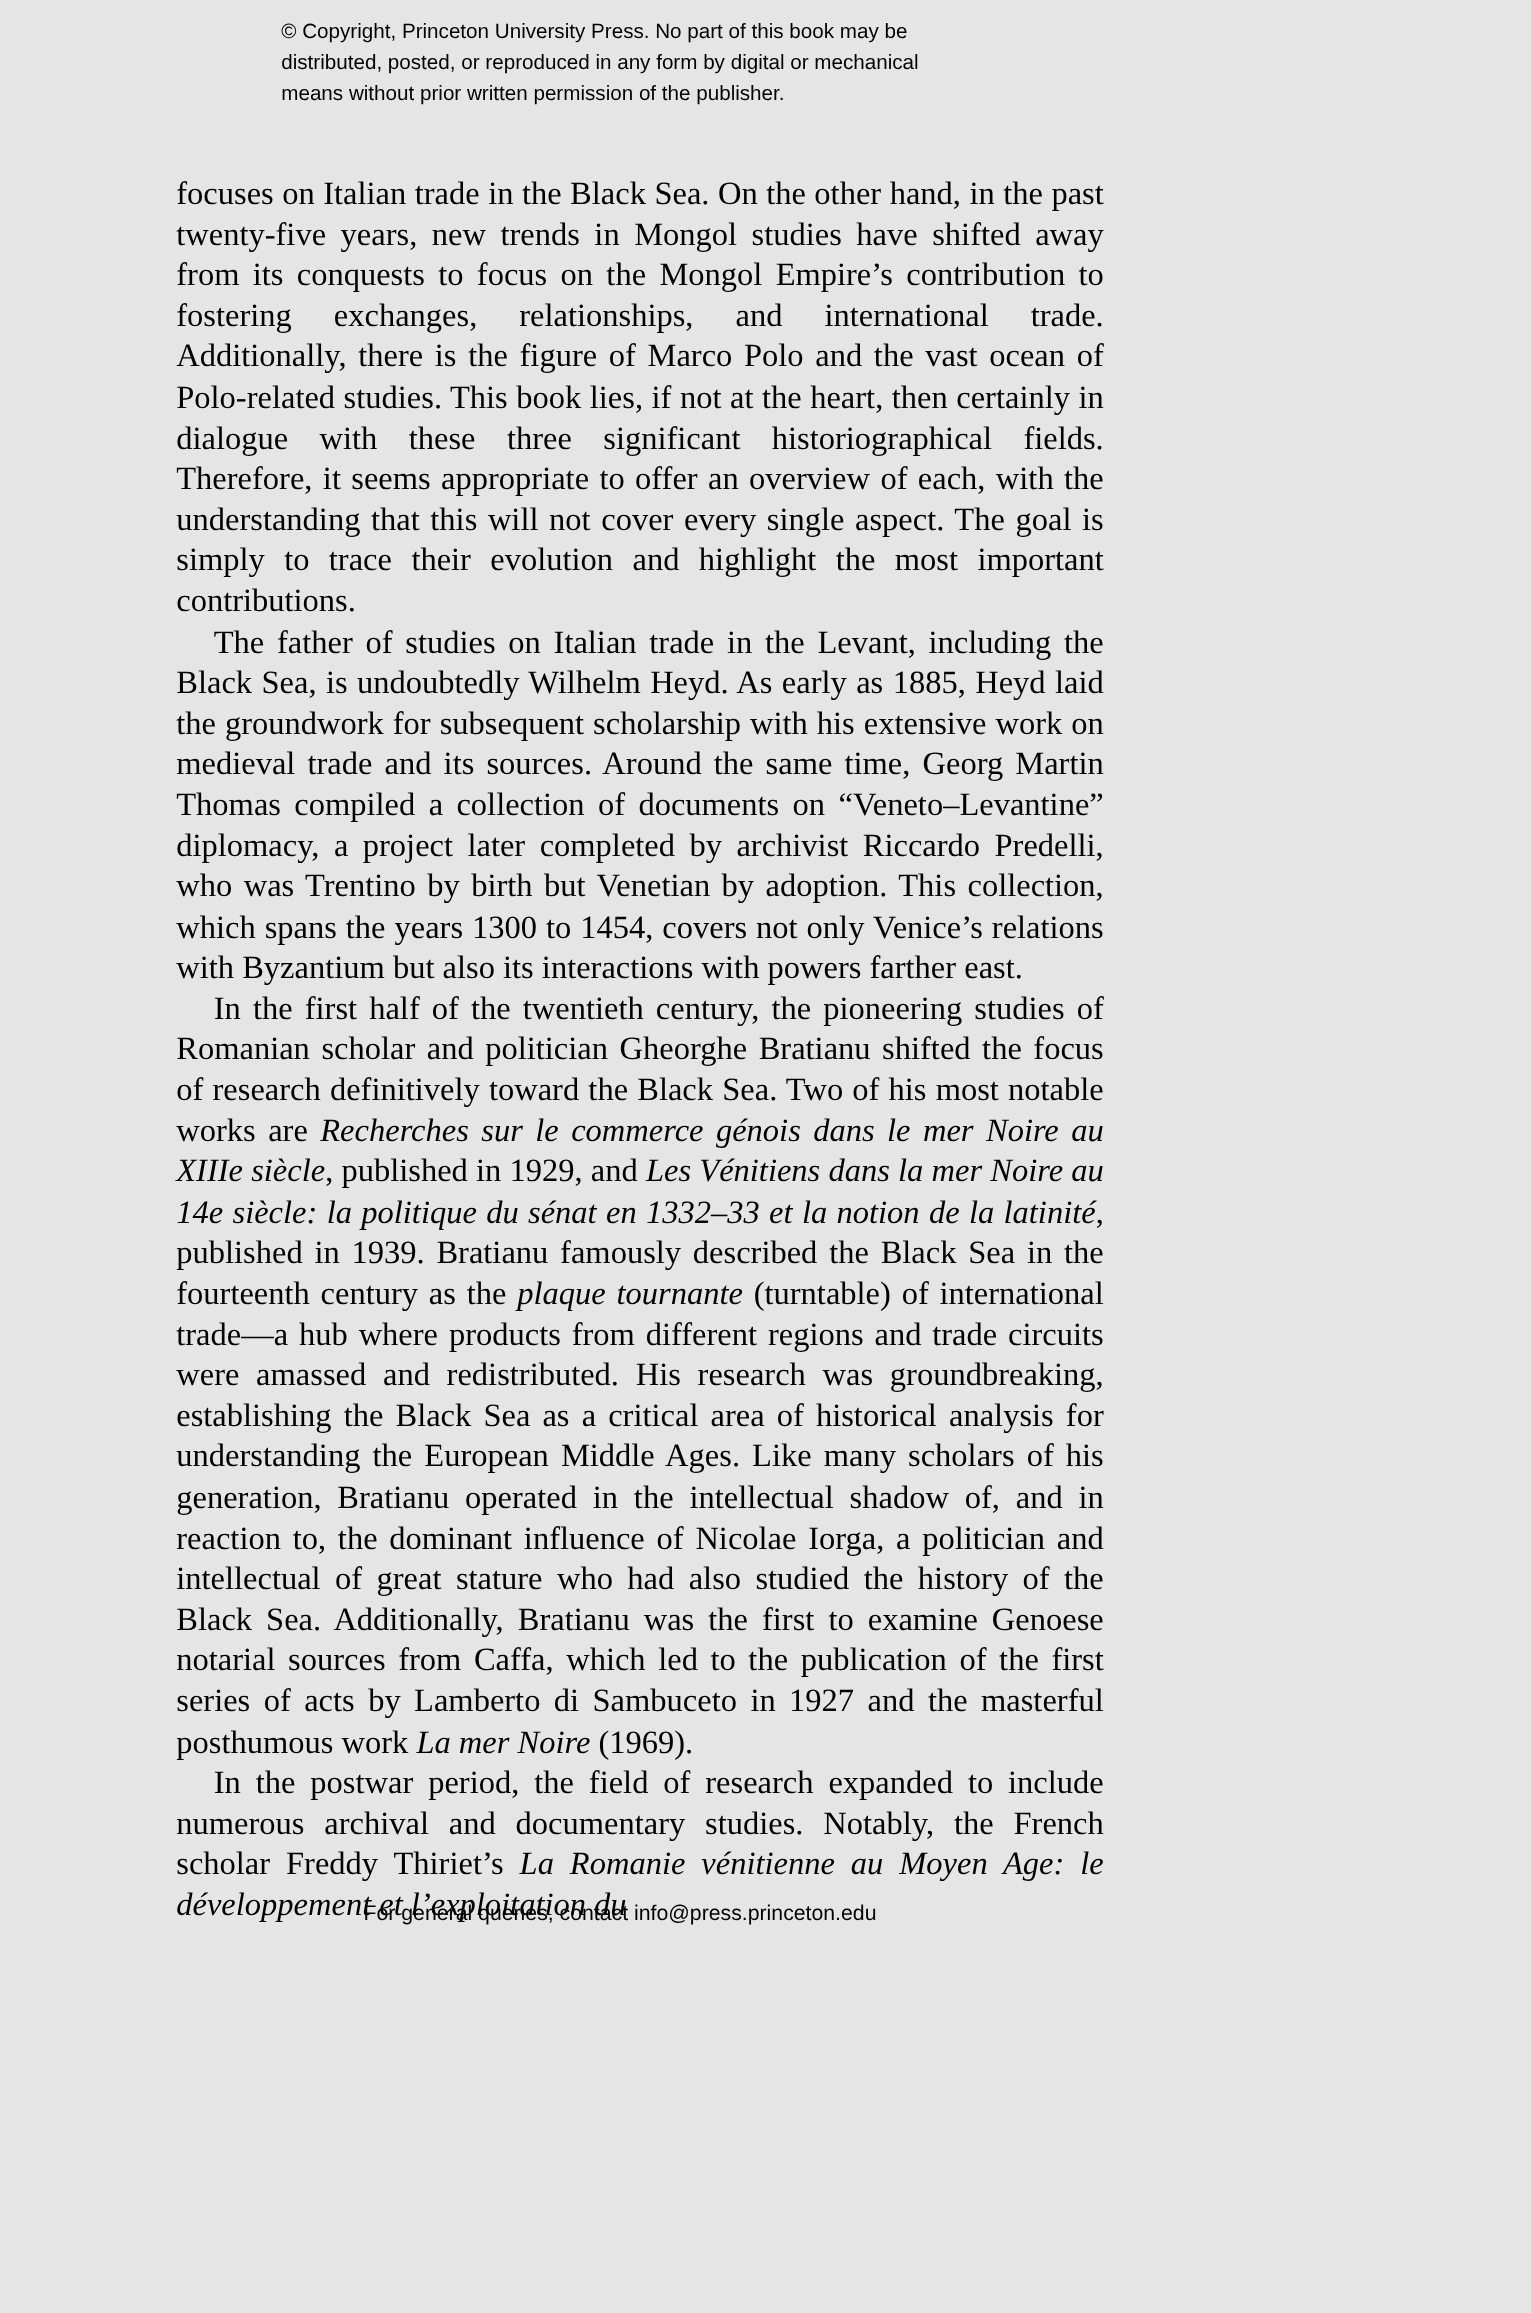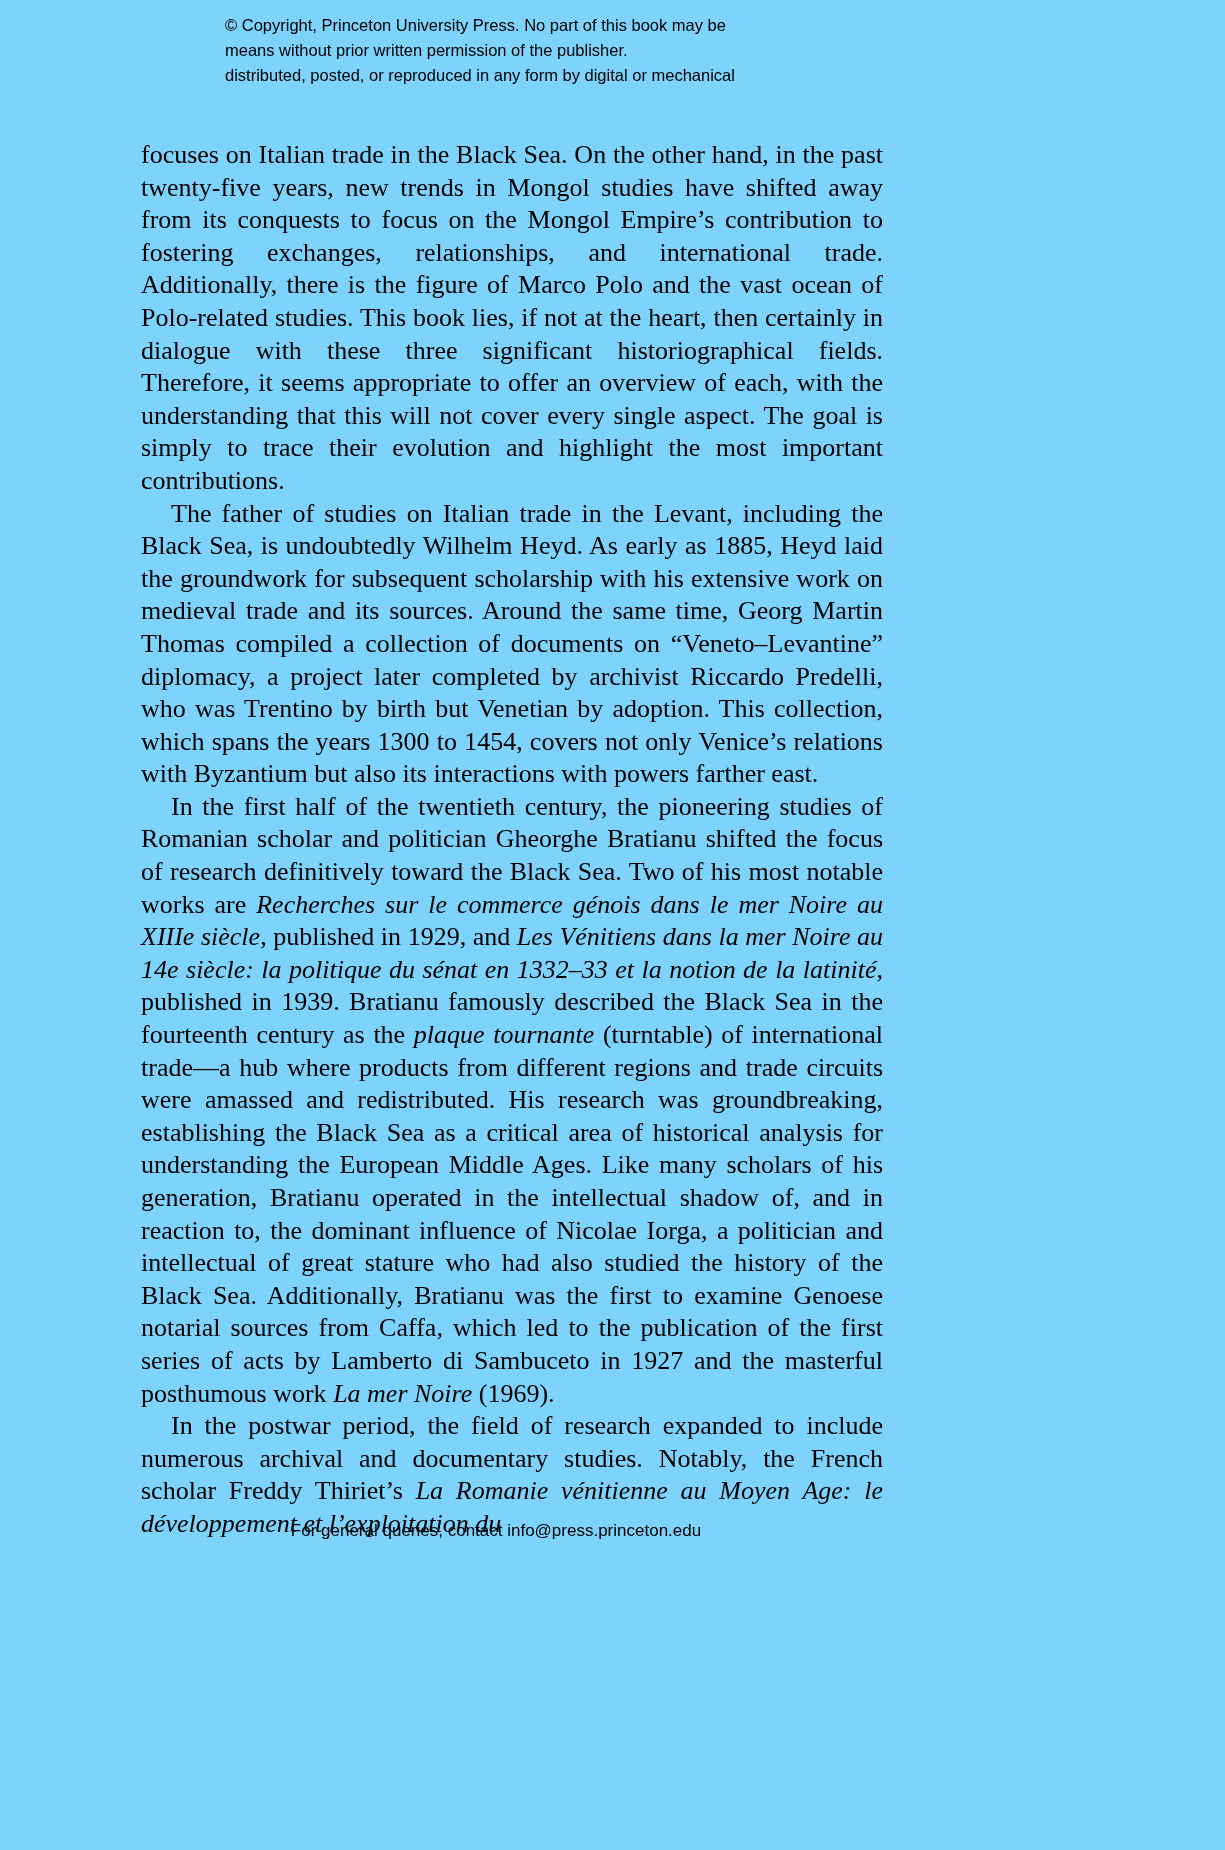--- a/index.html
+++ b/index.html
@@ -7,21 +7,21 @@
   body {
     width: 1225px;
     height: 1850px;
     background: #ffffff;
     color: #000000;
   }
   .page {
     position: relative;
     width: 1225px;
     height: 1850px;
-    background: #7dd3fc;
+    background: #e5e5e5;
     overflow: hidden;
     font-family: "Liberation Serif", serif;
   }
   .copyright {
     position: absolute;
     left: 225px;
     top: 13px;
     font-family: "Liberation Sans", sans-serif;
     font-size: 16.5px;
     line-height: 25px;
@@ -75,22 +75,22 @@
     color: #000000;
   }
 </style>
 </head>
 <body>
 
 <div class="page">
 
   <div class="copyright">
     <div>© Copyright, Princeton University Press. No part of this book may be</div>
+    <div>distributed, posted, or reproduced in any form by digital or mechanical</div>
     <div>means without prior written permission of the publisher.</div>
-    <div>distributed, posted, or reproduced in any form by digital or mechanical</div>
   </div>
 
 
   <div class="body-text">
     <p><span>focuses on Italian trade in the Black Sea. On the other hand, in the past twenty-five years, new trends in Mongol studies have shifted away from its conquests to focus on the Mongol Empire’s contribution to fostering exchanges, relationships, and international trade. Additionally, there is the figure of Marco Polo and the vast ocean of Polo-related studies. This book lies, if not at the heart, then certainly in dialogue with these three significant historiographical fields. Therefore, it seems appropriate to offer an overview of each, with the understanding that this will not cover every single aspect. The goal is simply to trace their evolution and highlight the most important contributions.</span></p>
     <p class="indent"><span>The father of studies on Italian trade in the Levant, including the Black Sea, is undoubtedly Wilhelm Heyd. As early as 1885, Heyd laid the groundwork for subsequent scholarship with his extensive work on medieval trade and its sources. Around the same time, Georg Martin Thomas compiled a collection of documents on “Veneto–Levantine” diplomacy, a project later completed by archivist Riccardo Predelli, who was Trentino by birth but Venetian by adoption. This collection, which spans the years 1300 to 1454, covers not only Venice’s relations with Byzantium but also its interactions with powers farther east.</span></p>
     <p class="indent"><span>In the first half of the twentieth century, the pioneering studies of Romanian scholar and politician Gheorghe Bratianu shifted the focus of research definitively toward the Black Sea. Two of his most notable works are </span><em>Recherches sur le commerce génois dans le mer Noire au XIIIe siècle</em><span>, published in 1929, and </span><em>Les Vénitiens dans la mer Noire au 14e siècle: la politique du sénat en 1332–33 et la notion de la latinité</em><span>, published in 1939. Bratianu famously described the Black Sea in the fourteenth century as the </span><em>plaque tournante</em><span> (turntable) of international trade—a hub where products from different regions and trade circuits were amassed and redistributed. His research was groundbreaking, establishing the Black Sea as a critical area of historical analysis for understanding the European Middle Ages. Like many scholars of his generation, Bratianu operated in the intellectual shadow of, and in reaction to, the dominant influence of Nicolae Iorga, a politician and intellectual of great stature who had also studied the history of the Black Sea. Additionally, Bratianu was the first to examine Genoese notarial sources from Caffa, which led to the publication of the first series of acts by Lamberto di Sambuceto in 1927 and the masterful posthumous work </span><em>La mer Noire</em><span> (1969).</span></p>
     <p class="indent"><span>In the postwar period, the field of research expanded to include numerous archival and documentary studies. Notably, the French scholar Freddy Thiriet’s </span><em>La Romanie vénitienne au Moyen Age: le développement et l’exploitation du</em></p>
   </div>
 

